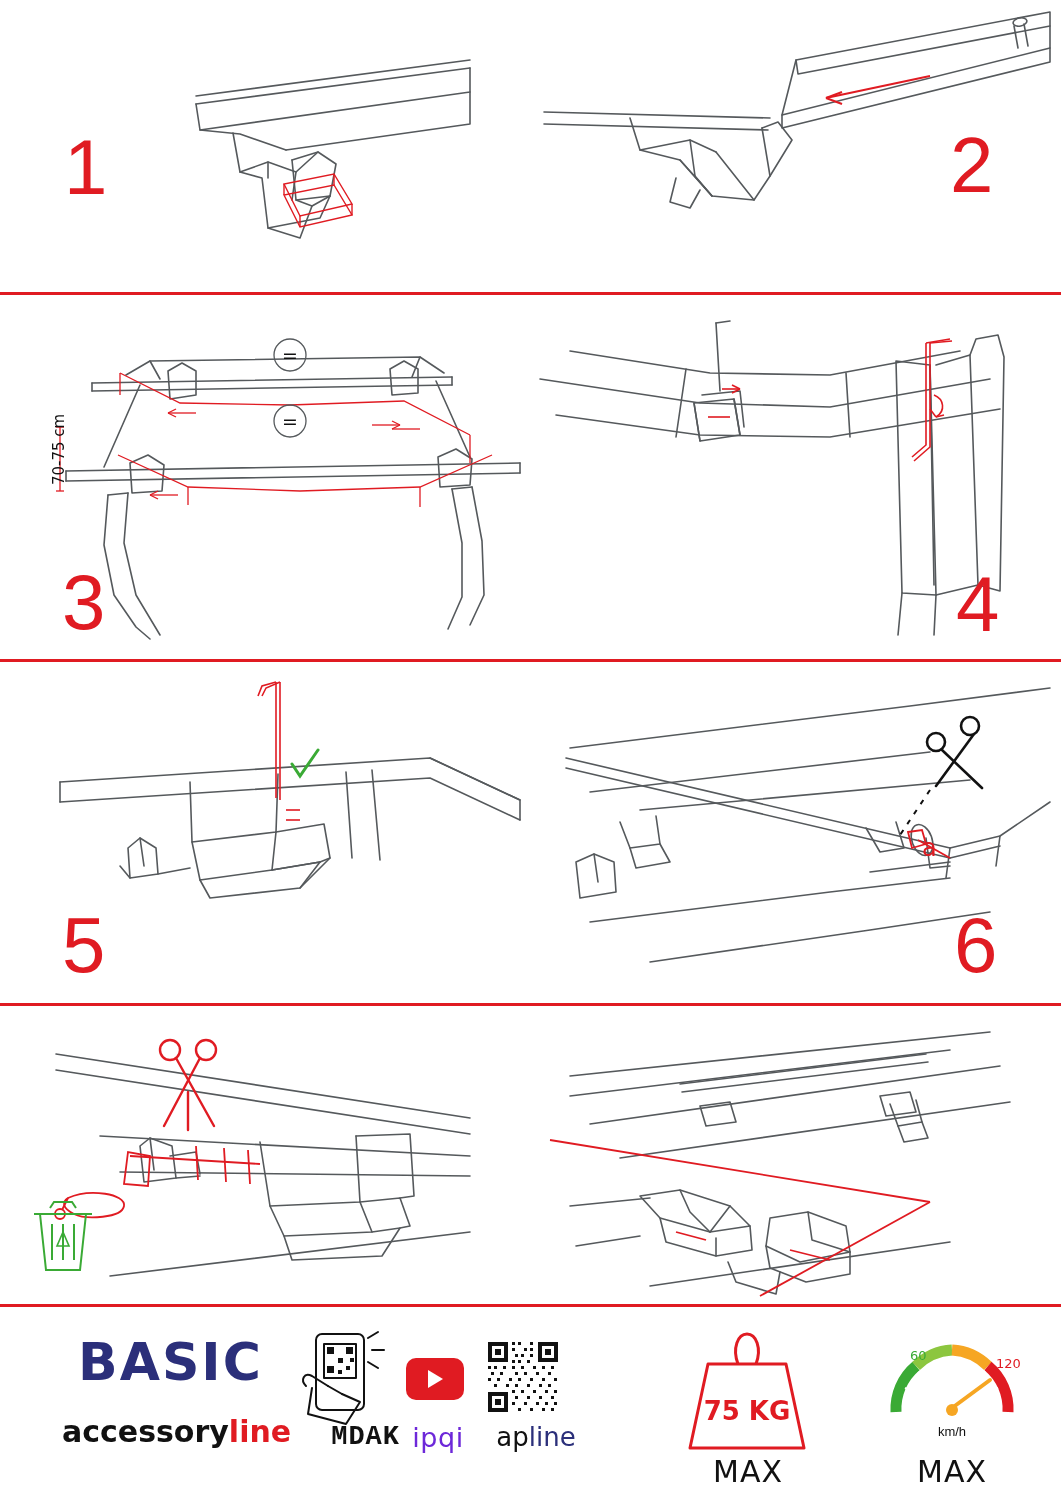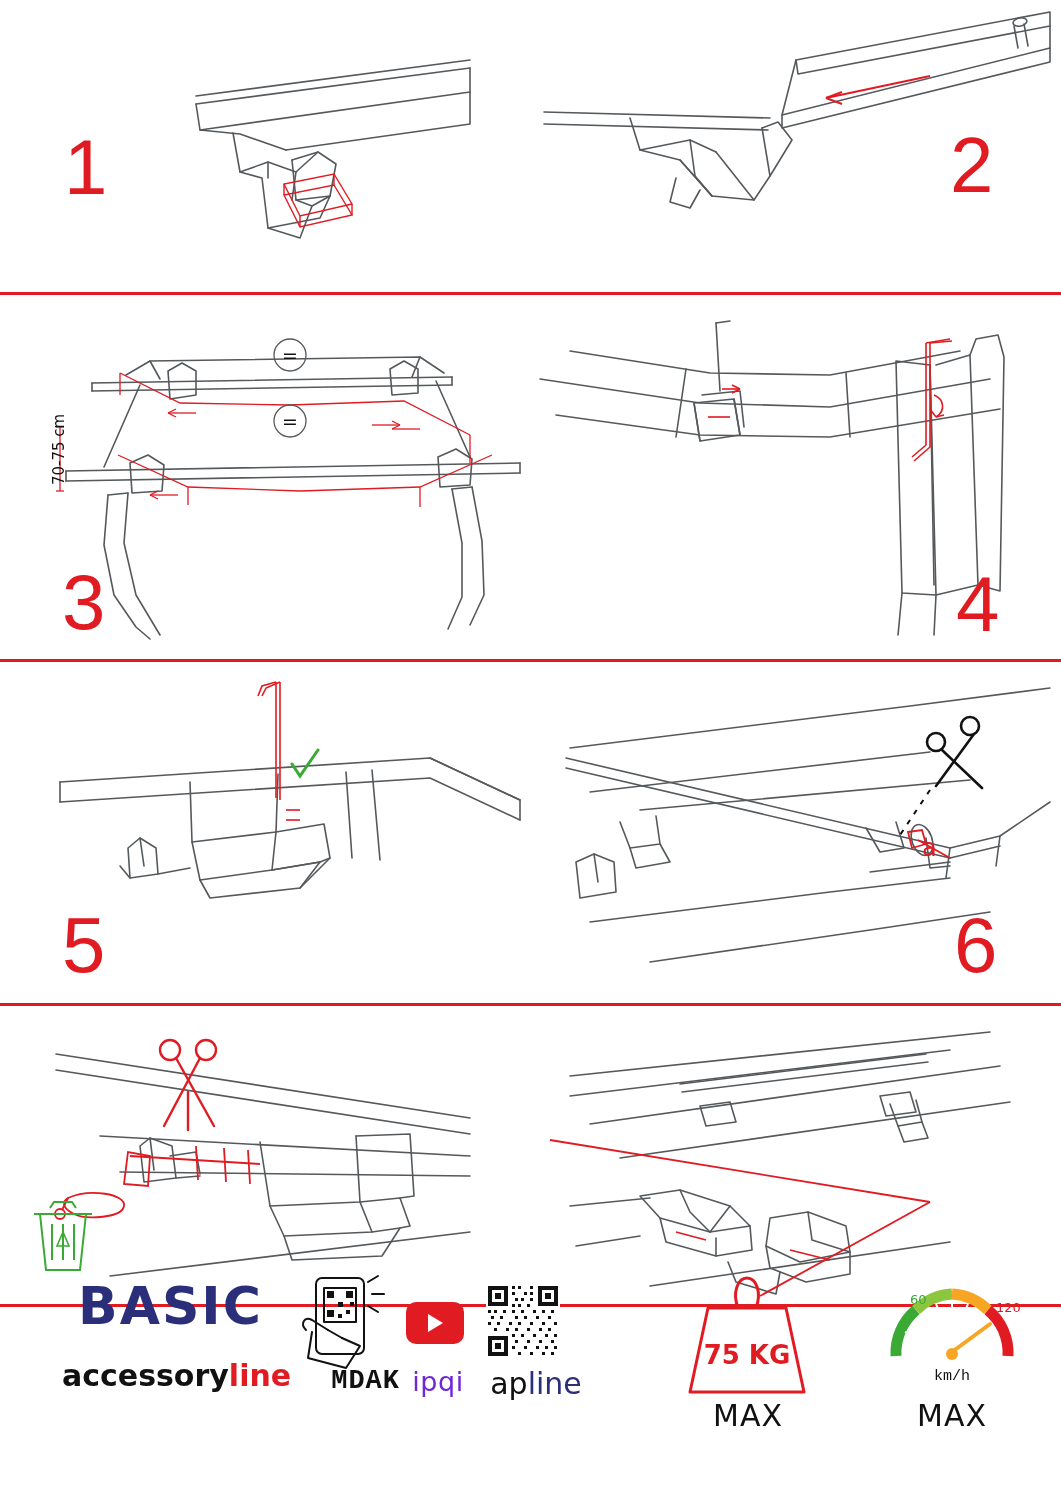--- a/index.html
+++ b/index.html
@@ -47,21 +47,21 @@
   }
   .panel-svg {
     position: absolute;
     top: 0;
     left: 0;
   }
   
   .footer {
     position: absolute;
     left: 0;
-    top: 1248px;
+    top: 1304px;
     width: 1048px;
     height: 196px;
   }
   .brand-basic {
     position: absolute;
     left: 78px;
     top: 28px;
     font-family: "DejaVu Sans", sans-serif;
     font-size: 52px;
     font-weight: 700;
@@ -138,21 +138,21 @@
     left: 486px;
     top: 36px;
   }
   .apline-label {
     position: absolute;
     left: 470px;
     top: 118px;
     width: 132px;
     text-align: center;
     font-family: "DejaVu Sans", sans-serif;
-    font-size: 30px;
+    font-size: 26px;
     letter-spacing: 0px;
   }
   .apline-label .p1 { color: #111111; }
   .apline-label .p2 { color: #2b2f7a; }
 
   .weight-wrap {
     position: absolute;
     left: 672px;
     top: 18px;
     width: 150px;
@@ -186,22 +186,22 @@
     font-size: 30px;
     color: #111;
     letter-spacing: 1px;
   }
   .kmh-label {
     position: absolute;
     left: 0;
     top: 104px;
     width: 160px;
     text-align: center;
-    font-family: Liberation Mono, monospace;
-    font-size: 15px;
+    font-family: Liberation Sans, sans-serif;
+    font-size: 13px;
     color: #111;
   }
   .lbl {
     position: absolute;
     font-family: "DejaVu Sans", sans-serif;
     color: #e01b22;
   }
   .dim-text {
     position: absolute;
     font-family: "DejaVu Sans", sans-serif;

